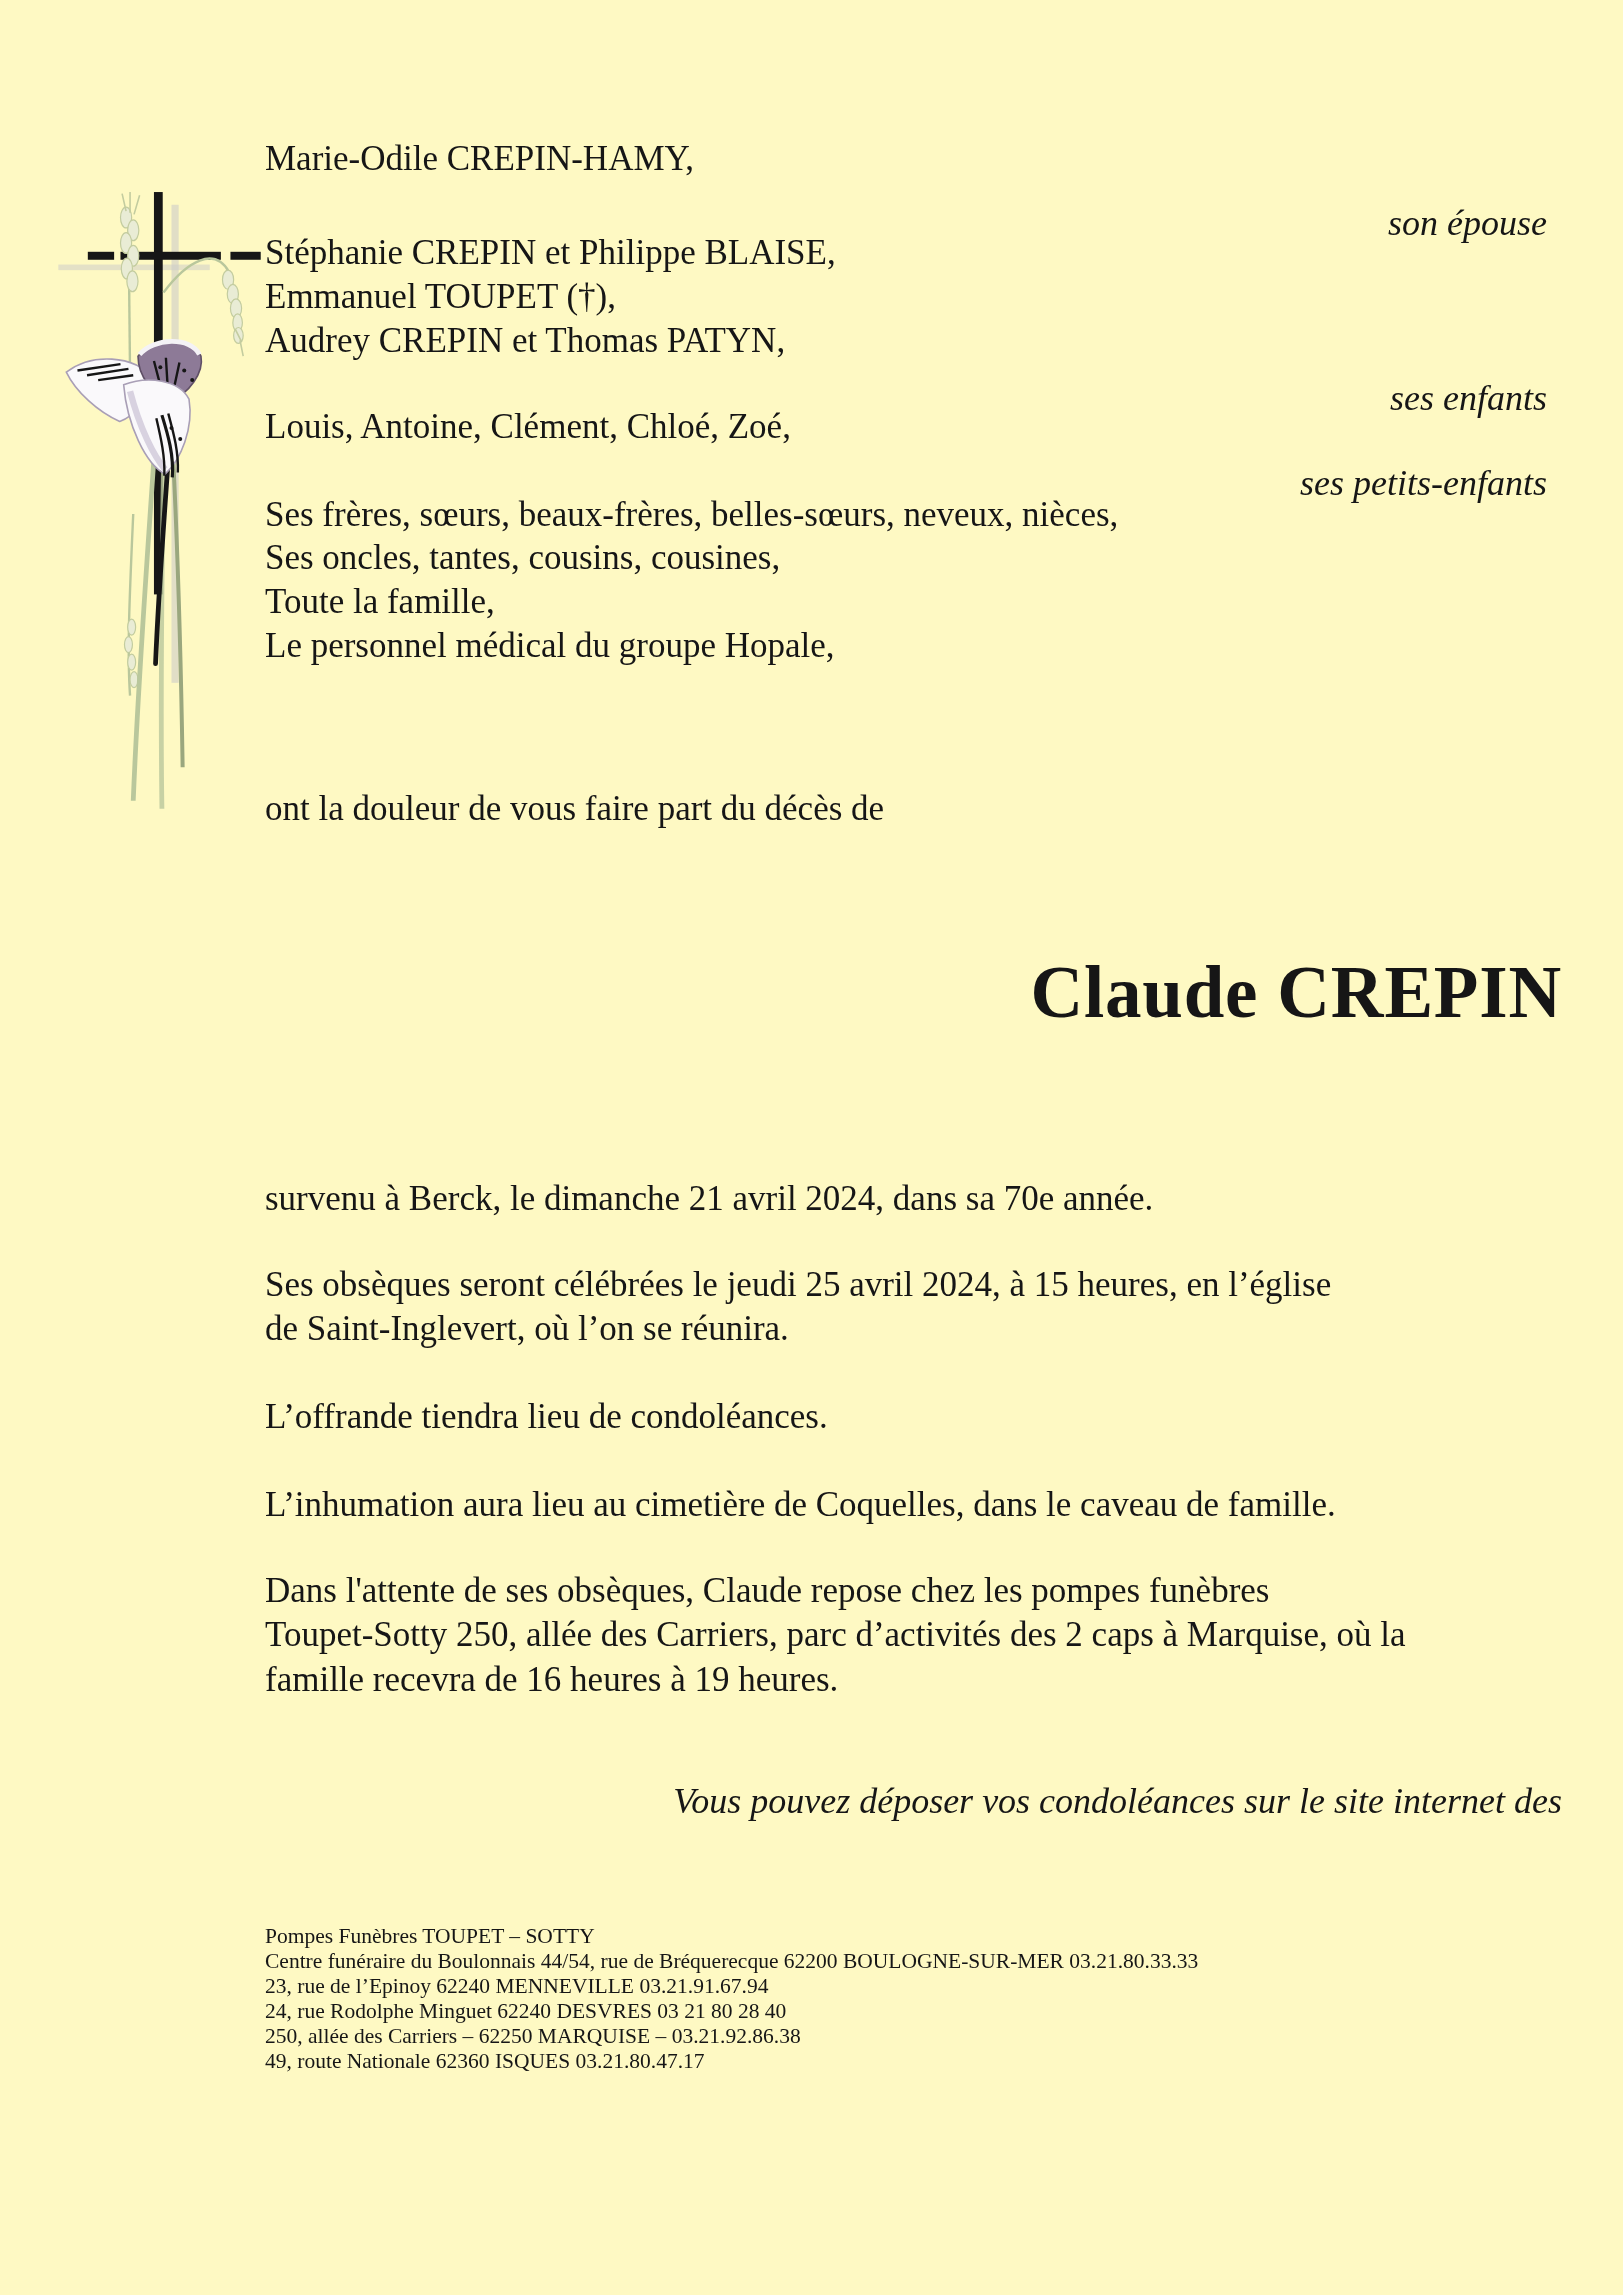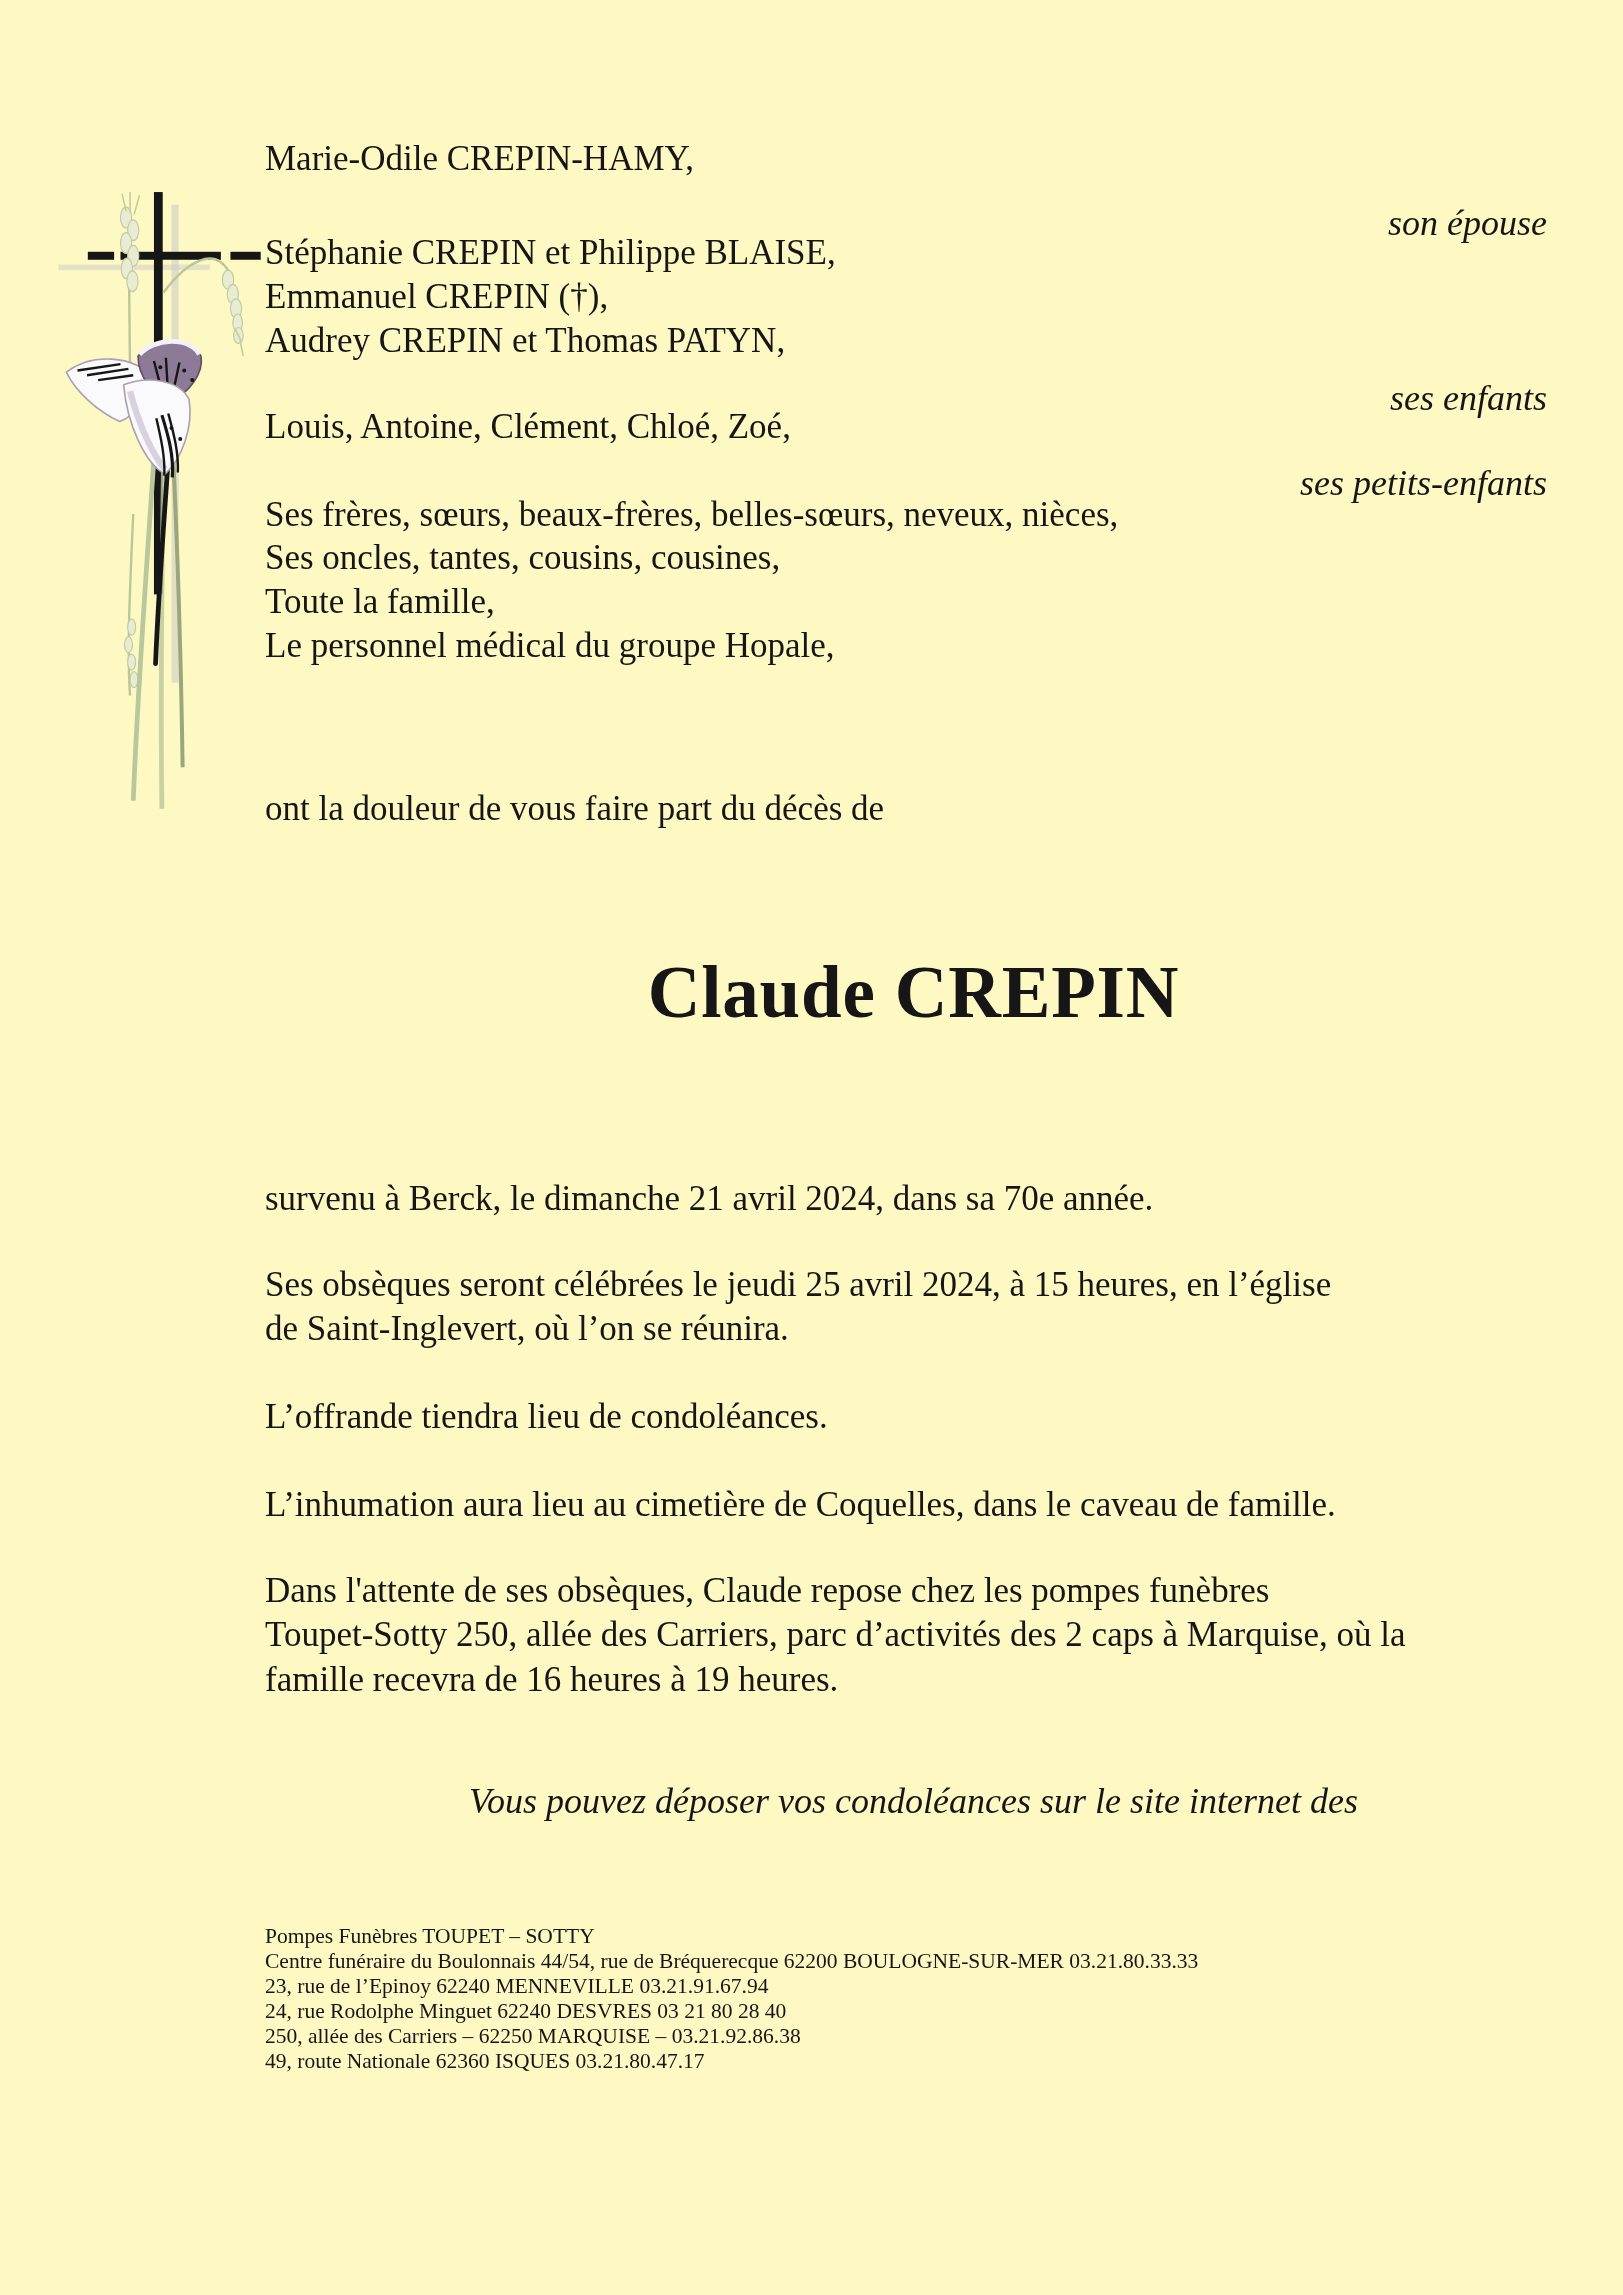--- a/index.html
+++ b/index.html
@@ -26,21 +26,21 @@
   }
   .ln{
     position:absolute;left:265px;
     font-size:35px;line-height:44px;white-space:nowrap;
   }
   .rel{
     position:absolute;right:77px;
     font-size:36px;line-height:44px;font-style:italic;white-space:nowrap;margin-top:16px;
   }
   .center-col{
-    position:absolute;left:265px;width:1297px;text-align:center;white-space:nowrap;
+    position:absolute;left:265px;width:1297px;text-align:right;white-space:nowrap;
   }
   .deceased{
     font-weight:bold;font-size:73px;line-height:83px;letter-spacing:0.8px;
   }
   .note{
     font-style:italic;font-size:36px;line-height:44px;
   }
   .footer-block{
     position:absolute;left:265px;width:1297px;top:1924px;
     text-align:left;font-size:21.5px;line-height:25px;white-space:nowrap;
@@ -131,21 +131,21 @@
       <path class="s-dark" d="M141,310 C147,336 152,358 151,382" stroke-width="3"></path>
       <circle class="c-ink" cx="160" cy="322" r="2.5"></circle>
       <circle class="c-ink" cx="171" cy="336" r="2.5"></circle>
     </g>
   </svg>
 
   <div class="ln" style="top:137px">Marie-Odile CREPIN-HAMY,</div>
   <div class="rel" style="top:185px">son épouse</div>
 
   <div class="ln" style="top:231px">Stéphanie CREPIN et Philippe BLAISE,</div>
-  <div class="ln" style="top:275px">Emmanuel CREPIN (†),</div>
+  <div class="ln" style="top:275px">Emmanuel TOUPET (†),</div>
   <div class="ln" style="top:319px">Audrey CREPIN et Thomas PATYN,</div>
   <div class="rel" style="top:360px">ses enfants</div>
 
   <div class="ln" style="top:405px">Louis, Antoine, Clément, Chloé, Zoé,</div>
   <div class="rel" style="top:445px">ses petits-enfants</div>
 
   <div class="ln" style="top:493px">Ses frères, sœurs, beaux-frères, belles-sœurs, neveux, nièces,</div>
   <div class="ln" style="top:536px">Ses oncles, tantes, cousins, cousines,</div>
   <div class="ln" style="top:580px">Toute la famille,</div>
   <div class="ln" style="top:624px">Le personnel médical du groupe Hopale,</div>

